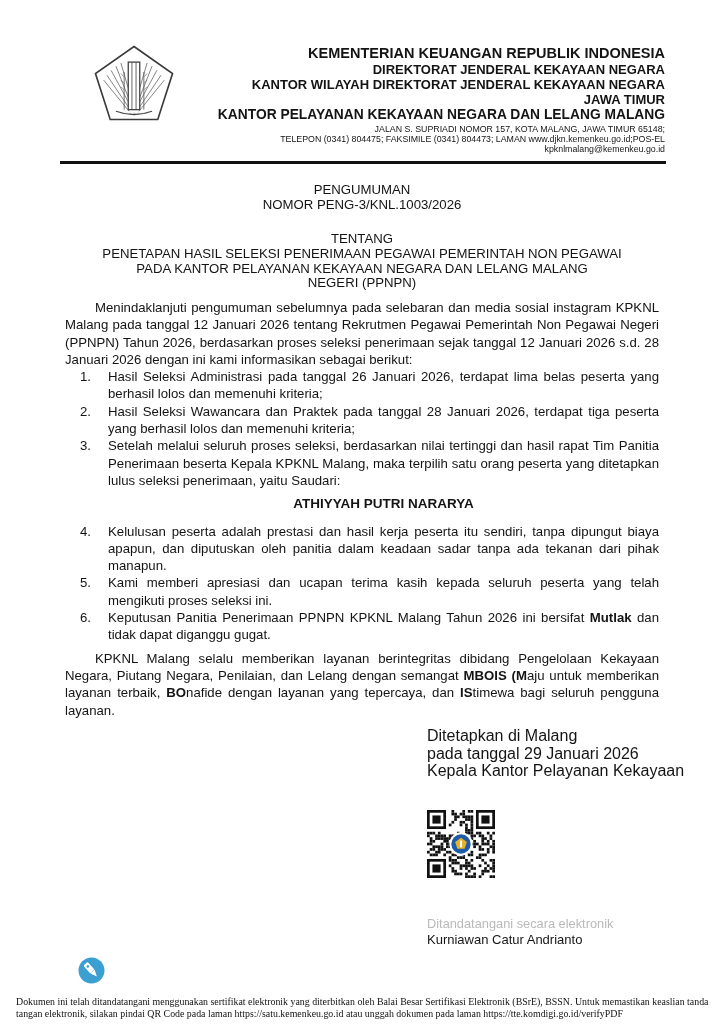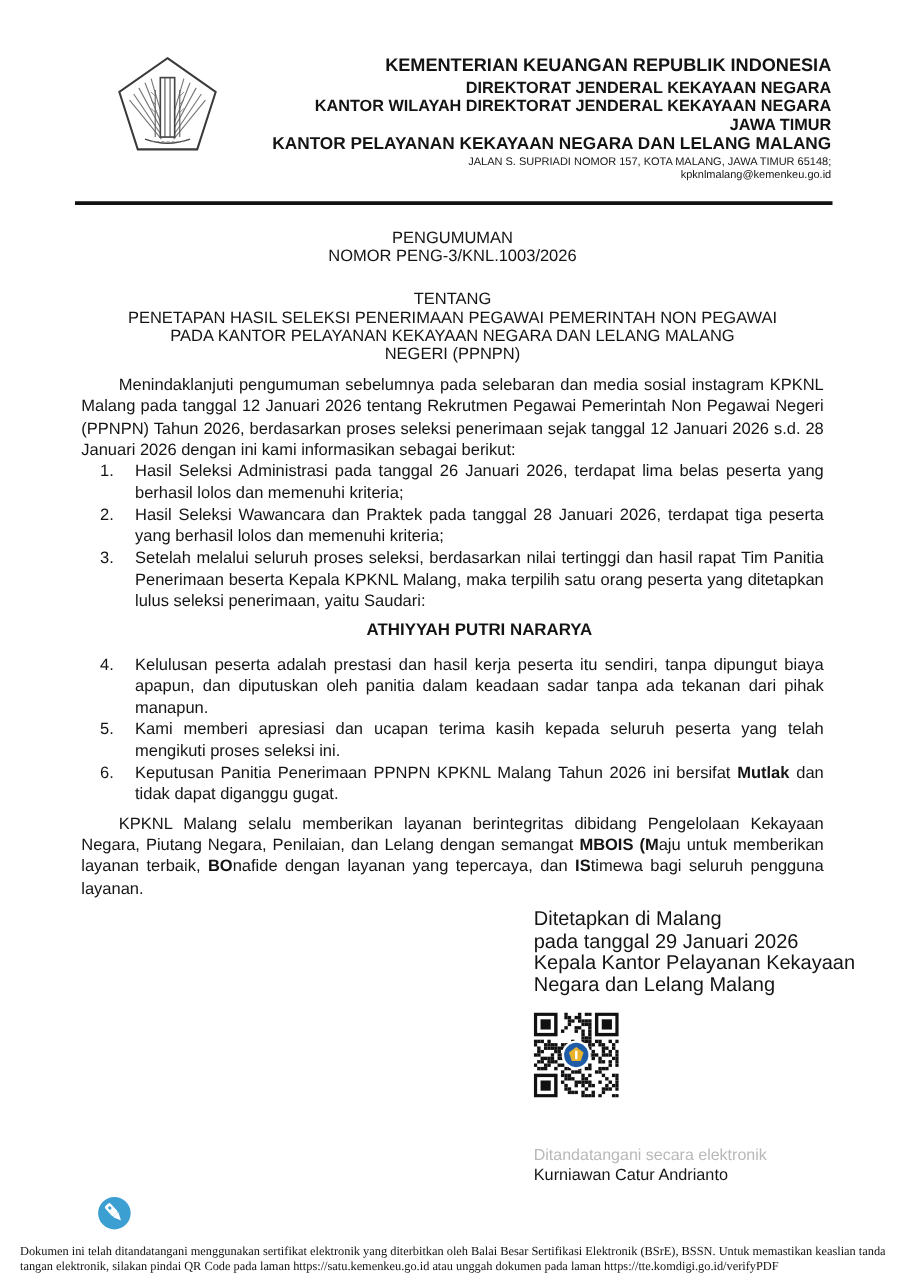--- a/index.html
+++ b/index.html
@@ -57,20 +57,21 @@
     <path d="M34,84.5 L66,84.5" stroke="#888" stroke-width="0.8" stroke-dasharray="3,2"></path>
   </svg>
 
   <div class="header-text">
     <div class="h-l1">KEMENTERIAN KEUANGAN REPUBLIK INDONESIA</div>
     <div class="h-l2">DIREKTORAT JENDERAL KEKAYAAN NEGARA</div>
     <div class="h-l2">KANTOR WILAYAH DIREKTORAT JENDERAL KEKAYAAN NEGARA</div>
     <div class="h-l2">JAWA TIMUR</div>
     <div class="h-l5">KANTOR PELAYANAN KEKAYAAN NEGARA DAN LELANG MALANG</div>
     <div class="h-addr">JALAN S. SUPRIADI NOMOR 157, KOTA MALANG, JAWA TIMUR 65148;</div>
+    <div class="h-addr">TELEPON (0341) 804475; FAKSIMILE (0341) 804473; LAMAN www.djkn.kemenkeu.go.id;POS-EL</div>
     <div class="h-addr">kpknlmalang@kemenkeu.go.id</div>
   </div>
 
   <div class="separator"></div>
 
   <div class="title-block">
     <div>PENGUMUMAN</div>
     <div>NOMOR PENG-3/KNL.1003/2026</div>
     <div class="title-gap">TENTANG</div>
     <div>PENETAPAN HASIL SELEKSI PENERIMAAN PEGAWAI PEMERINTAH NON PEGAWAI</div>
@@ -109,21 +110,20 @@
       <span class="item-text"><span>Keputusan Panitia Penerimaan PPNPN KPKNL Malang Tahun 2026 ini bersifat </span><b>Mutlak</b><span> dan tidak dapat diganggu gugat.</span></span>
     </div>
 
     <p class="para closing"><span>KPKNL Malang selalu memberikan layanan berintegritas dibidang Pengelolaan Kekayaan Negara, Piutang Negara, Penilaian, dan Lelang dengan semangat </span><b>MBOIS (M</b><span>aju untuk memberikan layanan terbaik, </span><b>BO</b><span>nafide dengan layanan yang tepercaya, dan </span><b>IS</b><span>timewa bagi seluruh pengguna layanan.</span></p>
   </div>
 
   <div class="sig-block">
     <div>Ditetapkan di Malang</div>
     <div>pada tanggal 29 Januari 2026</div>
     <div>Kepala Kantor Pelayanan Kekayaan</div>
-    <div>Negara dan Lelang Malang</div>
   </div>
 
   <svg class="qr" id="qr-svg" viewBox="0 0 70 70">
       <rect x="0" y="0" width="70" height="70" fill="#ffffff"></rect>
       <rect x="25.2" y="0" width="2.8" height="2.8" fill="#111"></rect>
       <rect x="36.4" y="0" width="2.8" height="2.8" fill="#111"></rect>
       <rect x="42" y="0" width="2.8" height="2.8" fill="#111"></rect>
       <rect x="44.8" y="0" width="2.8" height="2.8" fill="#111"></rect>
       <rect x="25.2" y="2.8" width="2.8" height="2.8" fill="#111"></rect>
       <rect x="28" y="2.8" width="2.8" height="2.8" fill="#111"></rect>

